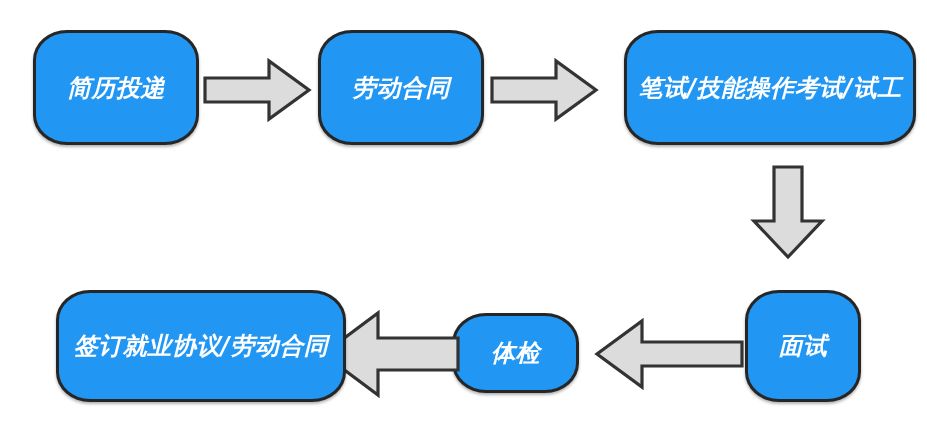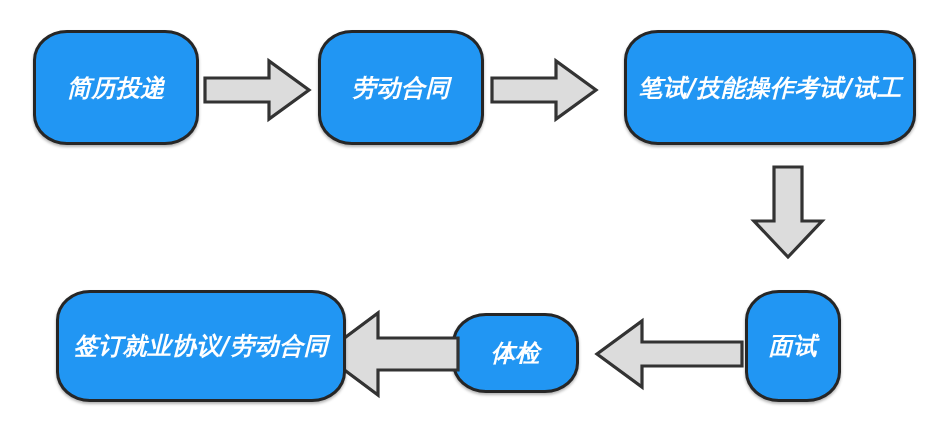--- a/index.html
+++ b/index.html
@@ -38,21 +38,21 @@
     white-space: nowrap;
     text-align: center;
     box-shadow: 0 2px 3px rgba(0,0,0,0.30);
   }
 
   
   .node.n1 { left: 33px;  top: 30px;  width: 166px; height: 115px; border-radius: 34px / 30px; font-size: 24px; }
   .node.n2 { left: 318px; top: 30px;  width: 166px; height: 115px; border-radius: 34px / 30px; font-size: 24px; }
   .node.n3 { left: 624px; top: 30px;  width: 292px; height: 115px; border-radius: 34px / 30px; font-size: 24px; }
 
-  .node.n4 { left: 745px; top: 290px; width: 96px; height: 112px; border-radius: 34px / 30px; font-size: 24px; }
+  .node.n4 { left: 745px; top: 290px; width: 116px; height: 112px; border-radius: 34px / 30px; font-size: 24px; }
   .node.n5 { left: 452px; top: 290px; width: 127px; height: 80px; border-radius: 34px / 30px; font-size: 24px; margin-top: 23px; }
   .node.n6 { left: 25px;  top: 290px; width: 290px; height: 112px; border-radius: 34px / 30px; font-size: 24px; margin-left: 31px; }
 
   .arrow {
     position: absolute;
   }
   .arrow svg { display: block; overflow: visible; }
 
   .node-label { pointer-events: none; }
 </style>

